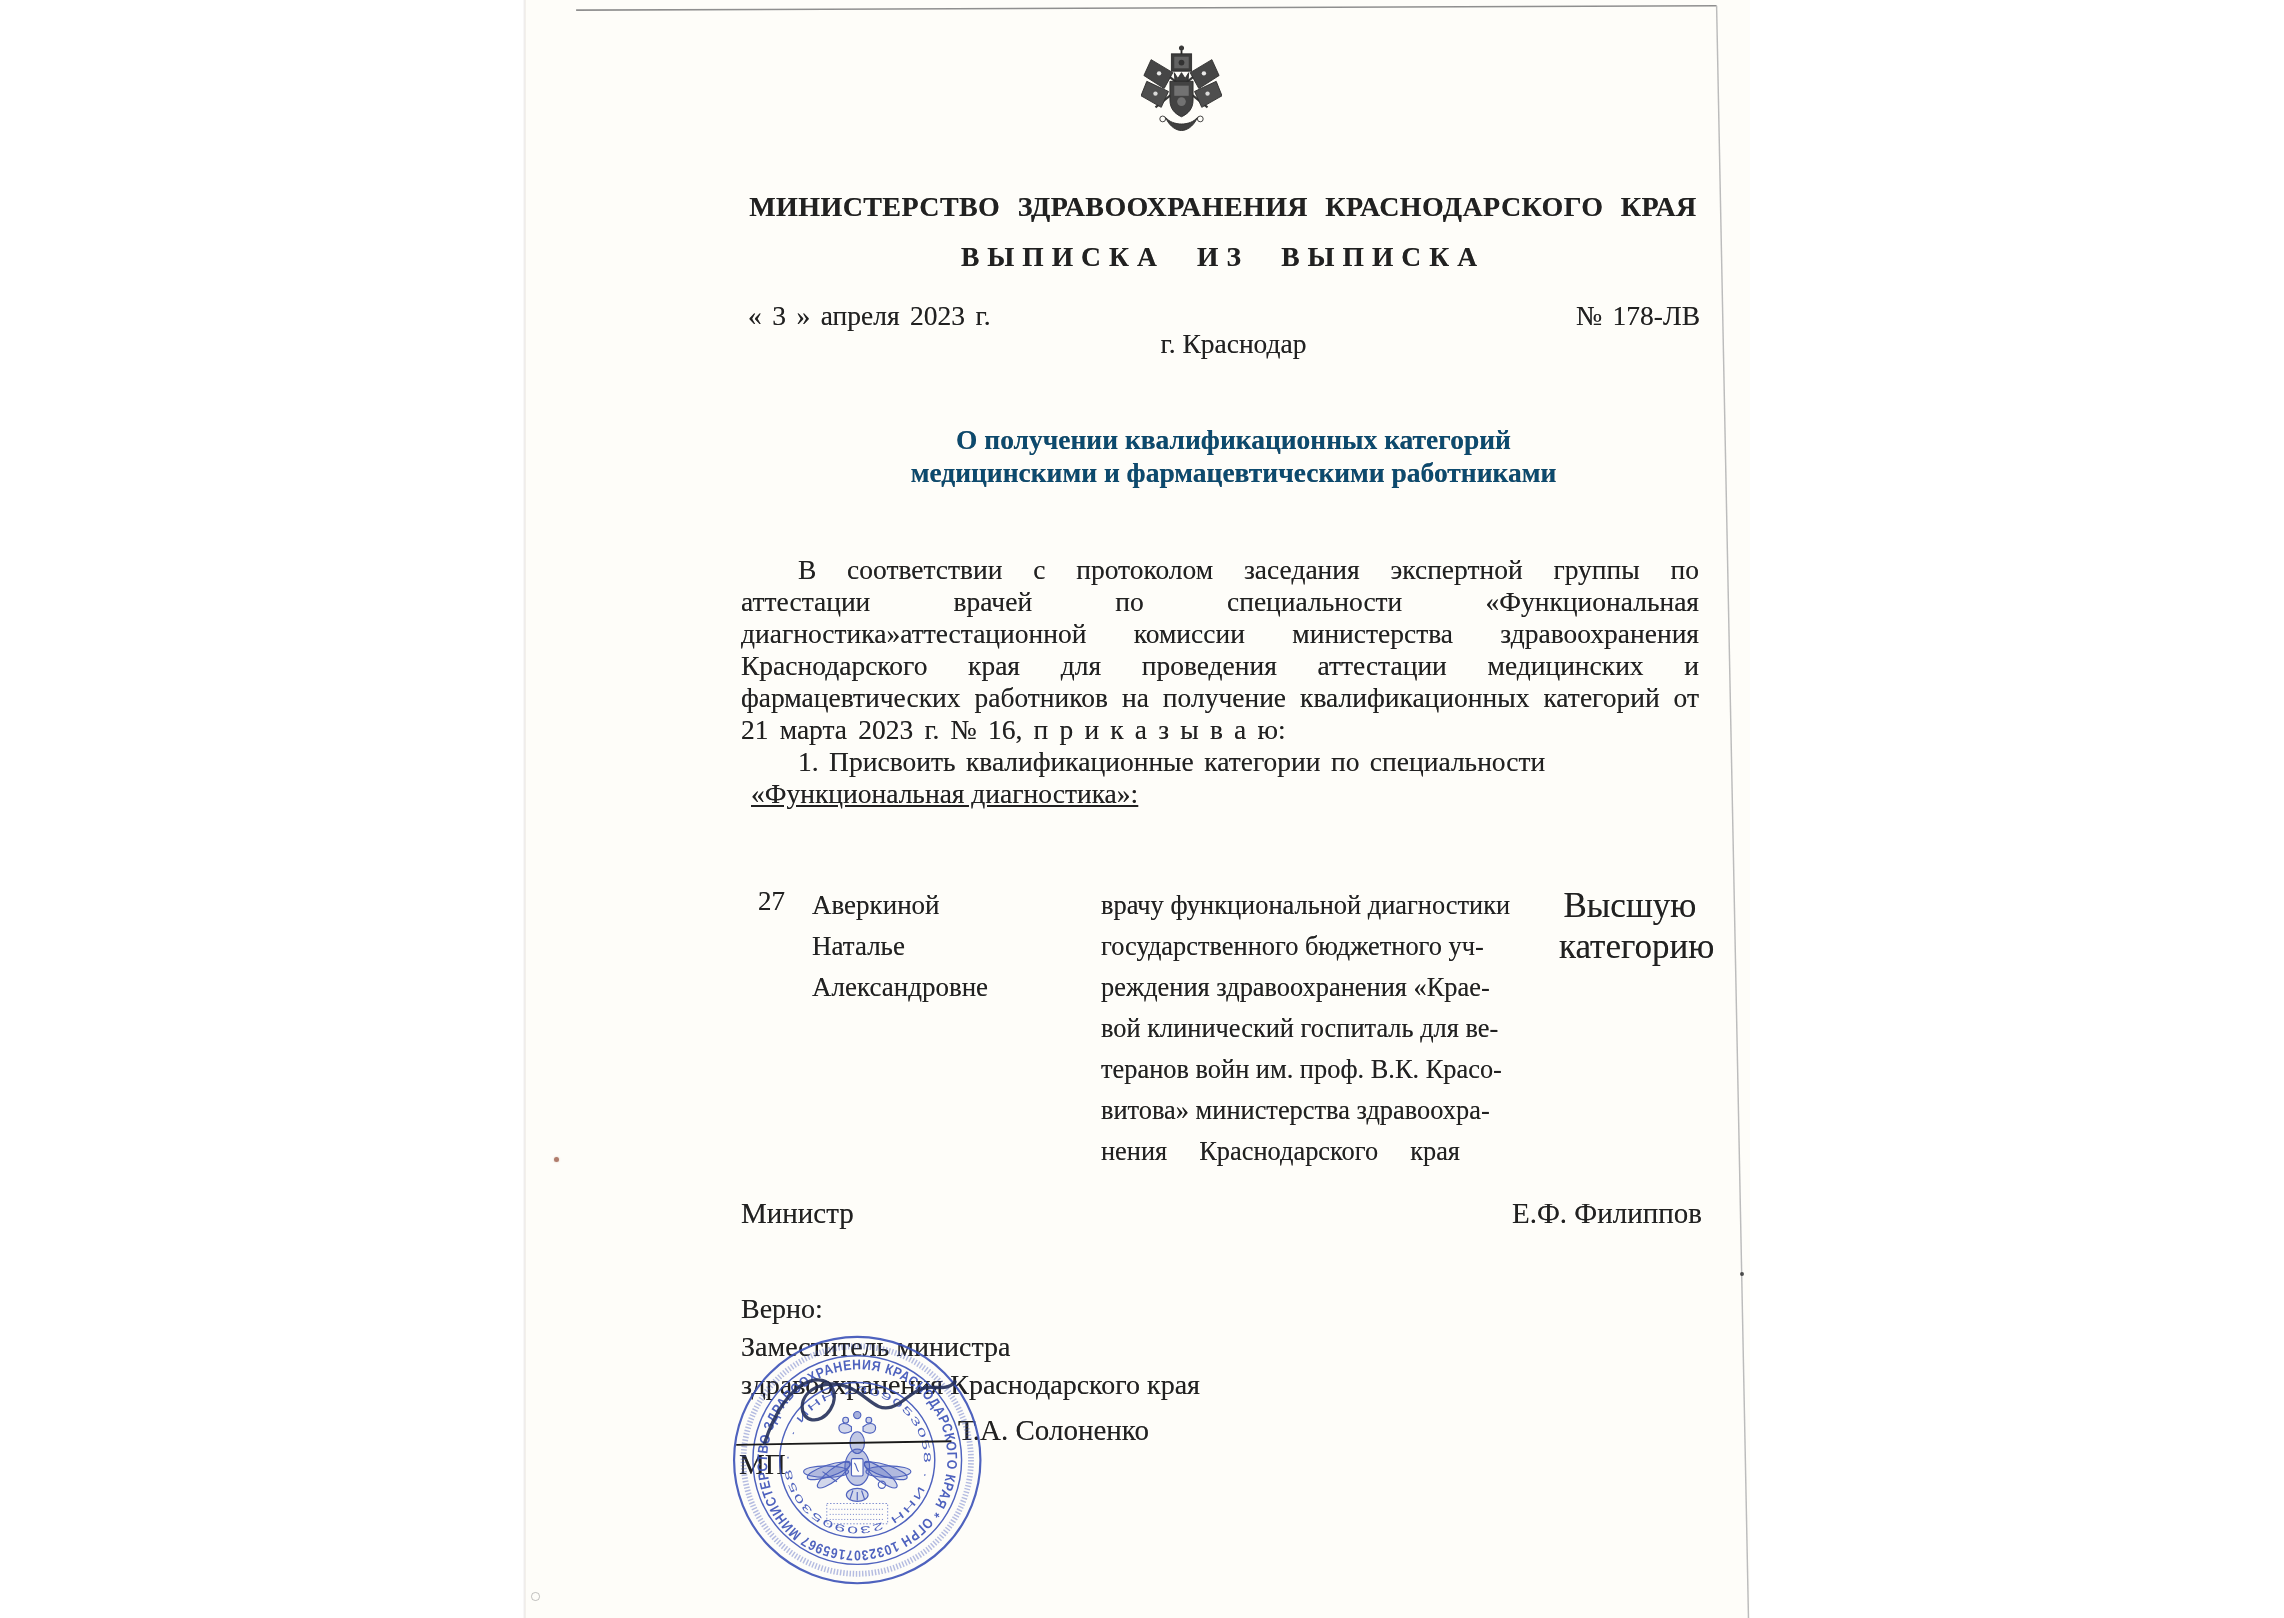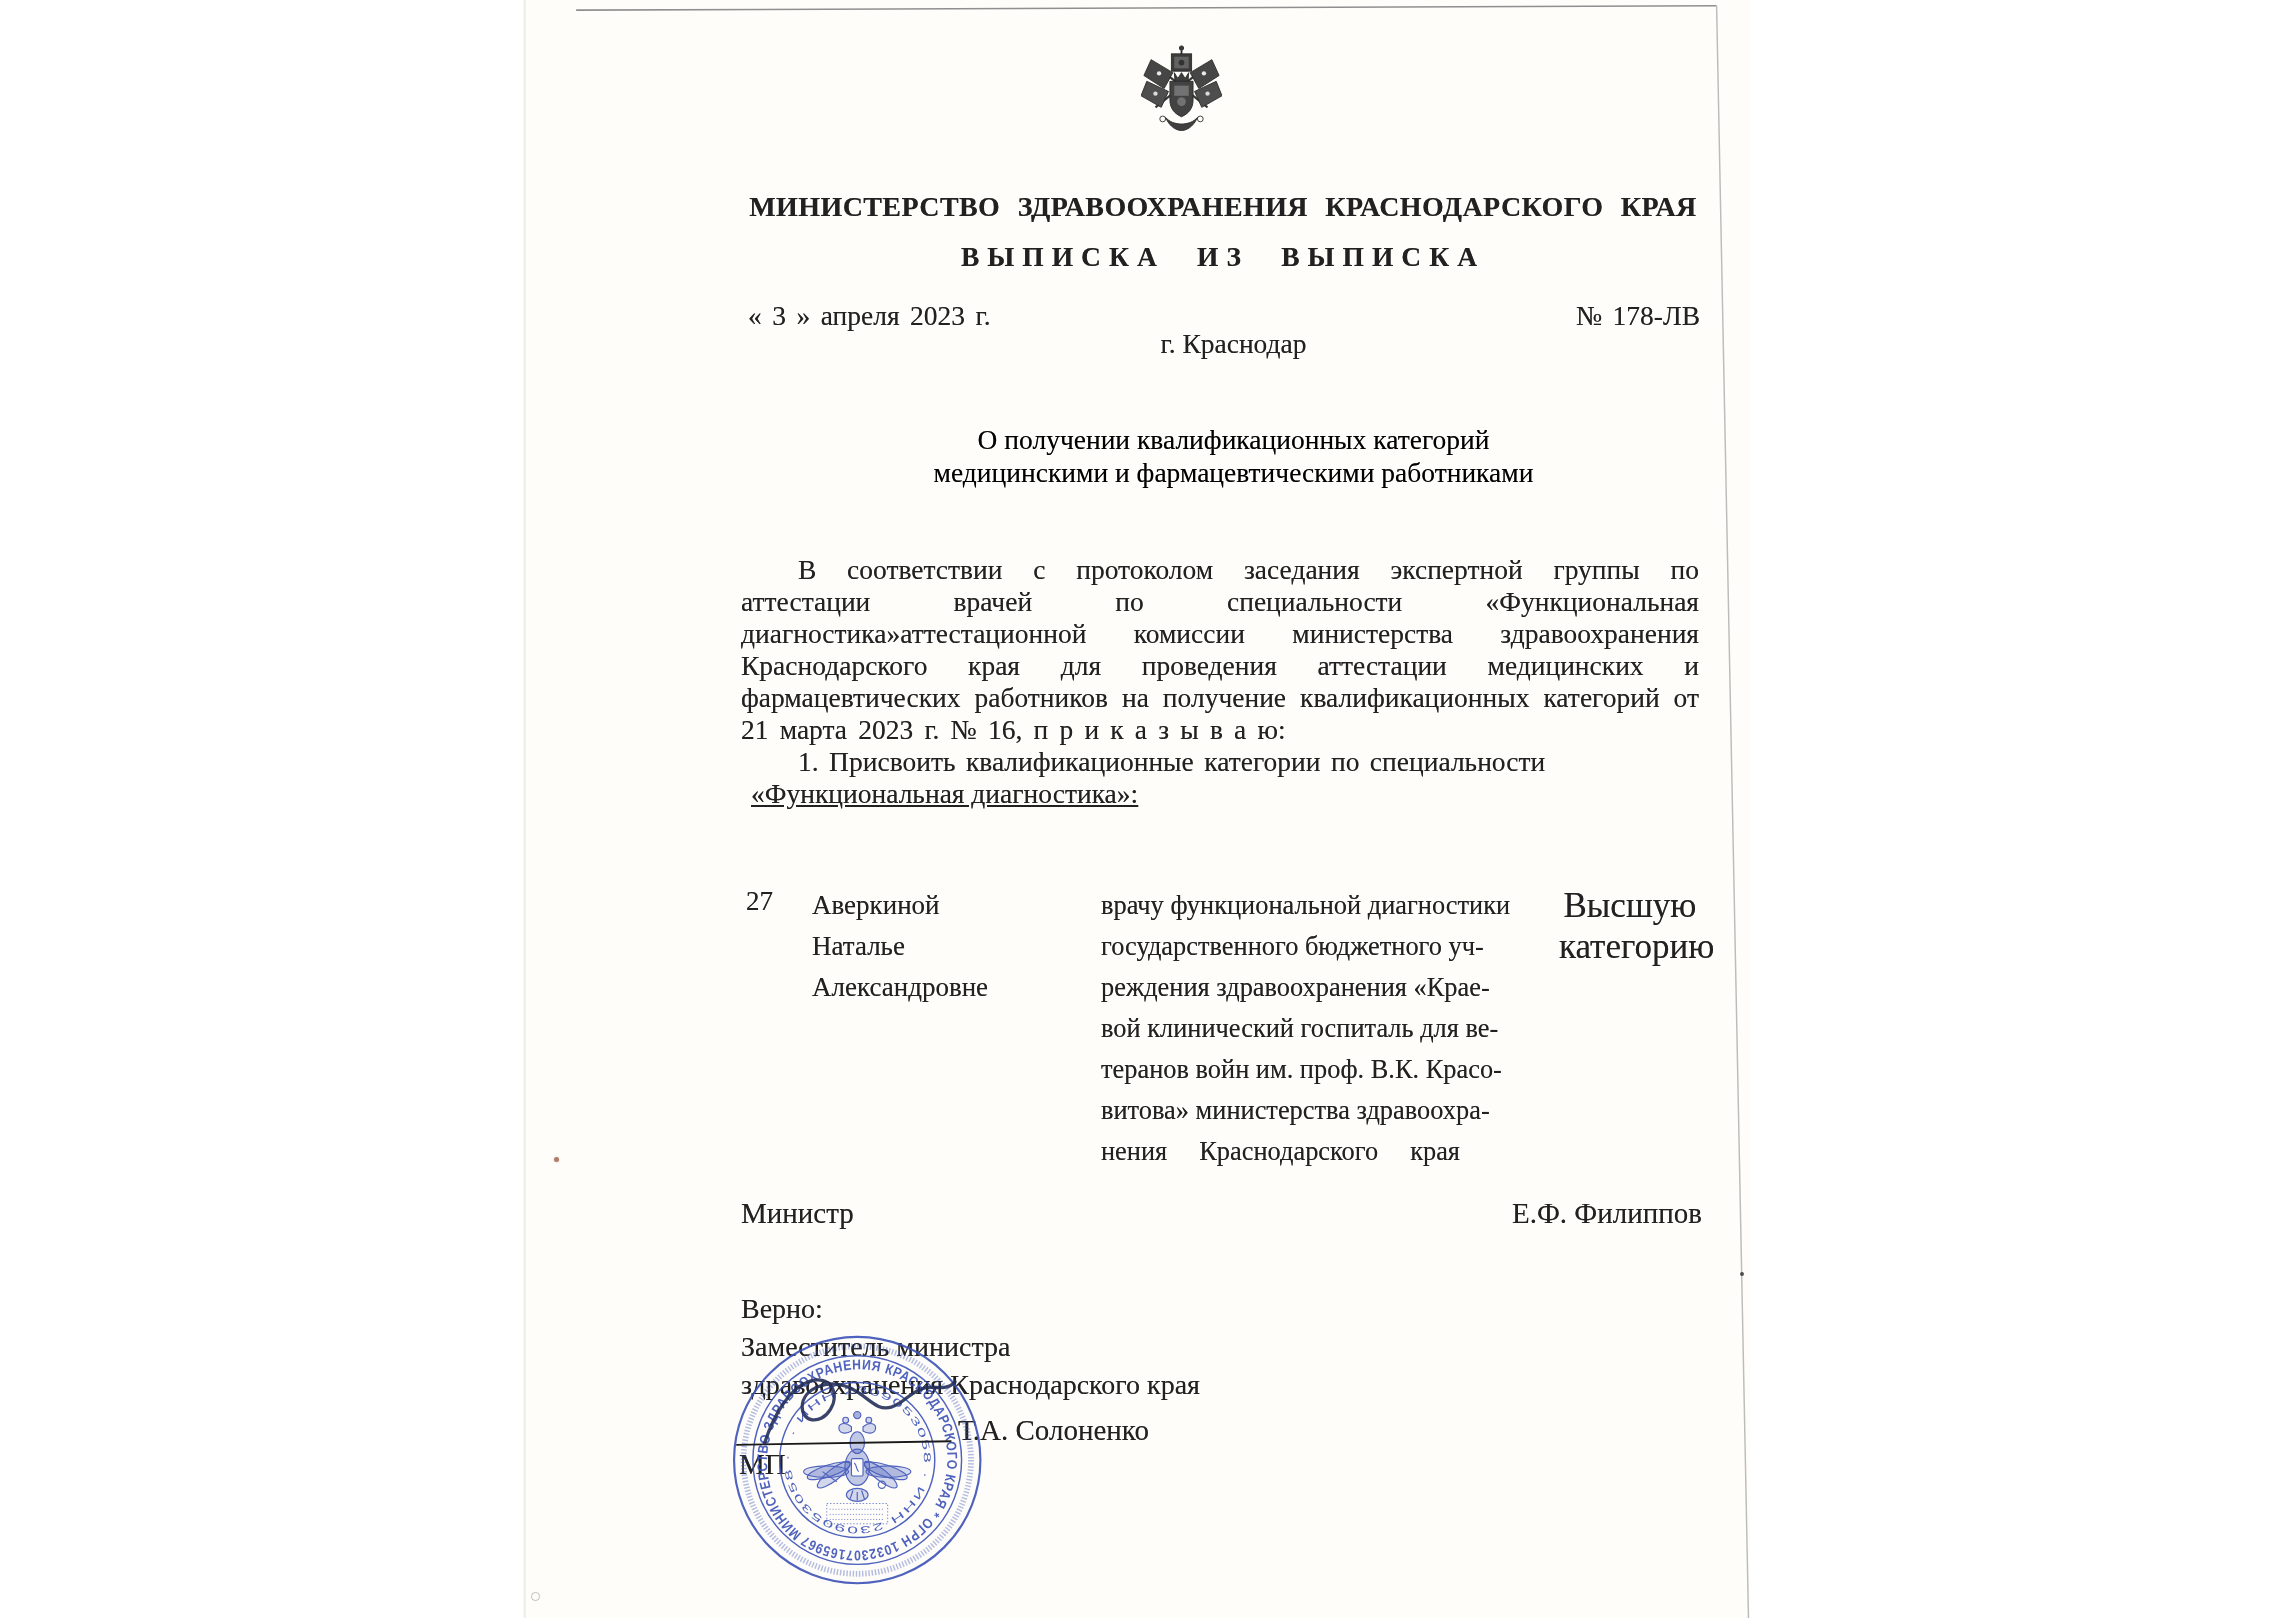--- a/index.html
+++ b/index.html
@@ -9,21 +9,21 @@
   .abs{position:absolute;}
   .txt{font-size:27.5px;line-height:32px;color:#212121;text-shadow:0 0 0.4px rgba(45,45,45,.55);}
   #ministry{left:741px;top:191px;width:964px;text-align:center;font-size:28px;font-weight:bold;
             white-space:nowrap;word-spacing:10px;letter-spacing:0.4px;}
   #doctype{left:741px;top:241px;width:964px;text-align:center;font-size:27.5px;font-weight:bold;
            letter-spacing:8px;word-spacing:17.4px;white-space:nowrap;}
   #dateline{left:748px;top:300px;width:952px;display:flex;justify-content:space-between;}
   #dateline .txt{word-spacing:3.6px;}
   #city{left:741px;top:328px;width:985px;text-align:center;font-family:Liberation Serif, serif;}
   #subject{left:741px;top:423px;width:985px;text-align:center;font-weight:bold;}
-  #subject .tline{font-size:27.5px;line-height:33px;font-weight:normal;color:#000000;}
+  #subject .tline{font-size:27.5px;line-height:33px;font-weight:bold;color:#0c4a6e;}
   #body-block{left:741px;top:554px;width:958px;}
   #body-block .tline{font-size:27.5px;line-height:32px;height:32px;}
   .tline{text-shadow:0 0 0.4px rgba(45,45,45,.55);}
   .s-ij{padding-left:57px;text-align:justify;text-align-last:justify;}
   .s-j{text-align:justify;text-align-last:justify;}
   .s-i{padding-left:57px;word-spacing:3.6px;}
   .s-si{padding-left:10px;text-decoration:underline;}
   .s-p{word-spacing:4.3px;}
   
   #row-num{left:746px;top:885px;}
@@ -105,21 +105,21 @@
       <div class="tline txt s-ij">В соответствии с протоколом заседания экспертной группы по</div>
       <div class="tline txt s-j">аттестации врачей по специальности «Функциональная</div>
       <div class="tline txt s-j">диагностика»аттестационной комиссии министерства здравоохранения</div>
       <div class="tline txt s-j">Краснодарского края для проведения аттестации медицинских и</div>
       <div class="tline txt s-j">фармацевтических работников на получение квалификационных категорий от</div>
       <div class="tline txt s-p">21 марта 2023 г. № 16, п р и к а з ы в а ю:</div>
       <div class="tline txt s-i">1. Присвоить квалификационные категории по специальности</div>
       <div class="tline txt s-si">«Функциональная диагностика»:</div>
     </div>
 
-  <div class="abs txt" id="row-num" style="font-size:27px;">27</div>
+  <div class="abs txt" id="row-num" style="font-size:27px;margin-left:12px;">27</div>
   <div class="abs" id="name-col">
       <div class="tline txt">Аверкиной</div>
       <div class="tline txt">Наталье</div>
       <div class="tline txt">Александровне</div>
     </div>
   <div class="abs" id="desc-col">
       <div class="tline txt">врачу функциональной диагностики</div>
       <div class="tline txt">государственного бюджетного уч-</div>
       <div class="tline txt">реждения здравоохранения «Крае-</div>
       <div class="tline txt">вой клинический госпиталь для ве-</div>

